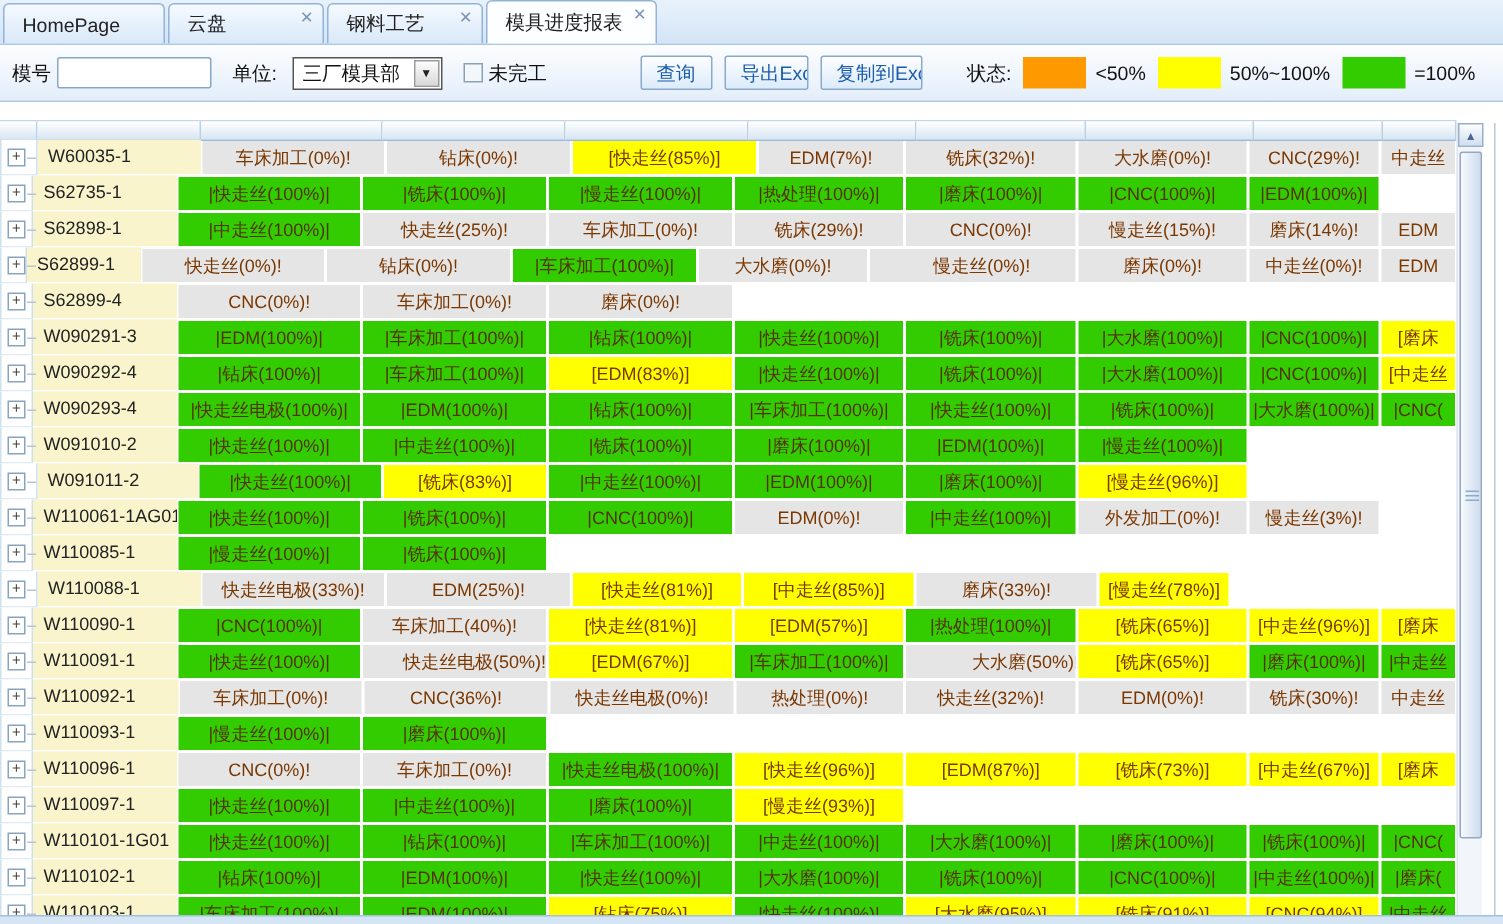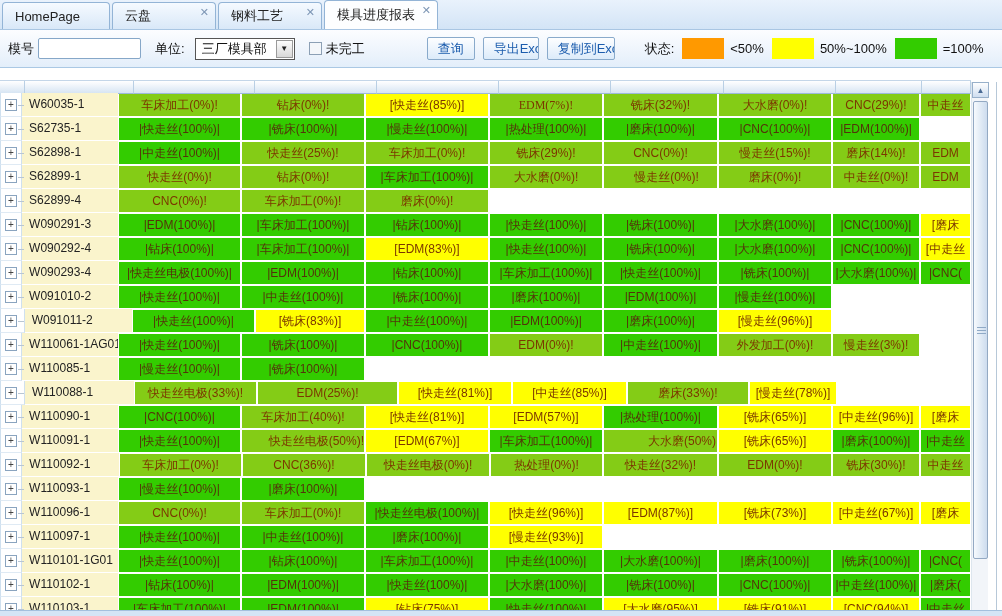--- a/index.html
+++ b/index.html
@@ -56,21 +56,21 @@
     border-right:1px solid #cfe0ef; border-bottom:1px solid #dfeaf4; background:#fff; }
   .expander { position:absolute; left:4px; top:6px; width:12px; height:12px;
     border:1px solid #8aa4bf; background:#fff; color:#444; font-size:10px; line-height:10px;
     text-align:center; }
   .tick { position:absolute; left:17px; top:12px; width:6px; height:1px; background:#b9c6d2; }
   .idcell { width:109px; height:24px; background:#FAF4CC; border-bottom:1px solid #fff;
     font-size:12px; color:#222; line-height:23px; padding-left:7px; white-space:nowrap;
     overflow:hidden; }
   .cell { height:22px; margin:1px 1px 1px 1px; font-size:12px; line-height:22px;
     text-align:center; color:#7B3700; white-space:nowrap; overflow:hidden; flex:none; }
-  .c-o { background:#84cc16; }
+  .c-o { background:#e5e5e5; }
   .c-y { background:#FFFF00; }
   .c-g { background:#33CC00; color:#54330a; }
   .c-e { background:transparent; }
 
   
   .vscroll { position:absolute; top:14px; left:971px; width:17px; height:528px;
     background:#f2f5f9; border-left:1px solid #dde6ee; }
   .scroll-up { position:absolute; top:0; left:0; width:17px; height:16px;
     border:1px solid #98b0ca; background:linear-gradient(#fefefe,#cfdef0);
     color:#4a6a94; font-size:8px; text-align:center; line-height:15px; }
@@ -153,21 +153,21 @@
     <div class="grid-body" id="grid-body">
         <div class="trow">
           <div class="gcell">
             <div class="expander">+</div>
             <div class="tick"></div>
           </div>
           <div class="idcell">W60035-1</div>
           <div class="cell c-o" style="width: 121px;">车床加工(0%)!</div>
           <div class="cell c-o" style="width: 122px;">钻床(0%)!</div>
           <div class="cell c-y" style="width: 122px;">[快走丝(85%)]</div>
-          <div class="cell c-o" style="width: 112px; font-family: Liberation Serif, serif;">EDM(7%)!</div>
+          <div class="cell c-o" style="width: 96px;">EDM(7%)!</div>
           <div class="cell c-o" style="width: 113px;">铣床(32%)!</div>
           <div class="cell c-o" style="width: 112px;">大水磨(0%)!</div>
           <div class="cell c-o" style="width: 86px;">CNC(29%)!</div>
           <div class="cell c-o" style="width: 49px;">中走丝</div>
         </div>
         <div class="trow">
           <div class="gcell">
             <div class="expander">+</div>
             <div class="tick"></div>
           </div>
@@ -199,21 +199,21 @@
         <div class="trow">
           <div class="gcell">
             <div class="expander">+</div>
             <div class="tick"></div>
           </div>
           <div class="idcell">S62899-1</div>
           <div class="cell c-o" style="width: 121px;">快走丝(0%)!</div>
           <div class="cell c-o" style="width: 122px;">钻床(0%)!</div>
           <div class="cell c-g" style="width: 122px;">|车床加工(100%)|</div>
           <div class="cell c-o" style="width: 112px;">大水磨(0%)!</div>
-          <div class="cell c-o" style="width: 113px; padding-left: 12px;">慢走丝(0%)!</div>
+          <div class="cell c-o" style="width: 137px; padding-left: 12px;">慢走丝(0%)!</div>
           <div class="cell c-o" style="width: 112px;">磨床(0%)!</div>
           <div class="cell c-o" style="width: 86px;">中走丝(0%)!</div>
           <div class="cell c-o" style="width: 49px;">EDM</div>
         </div>
         <div class="trow">
           <div class="gcell">
             <div class="expander">+</div>
             <div class="tick"></div>
           </div>
           <div class="idcell">S62899-4</div>
@@ -331,21 +331,21 @@
           <div class="cell c-e" style="width: 86px;"></div>
           <div class="cell c-e" style="width: 49px;"></div>
         </div>
         <div class="trow">
           <div class="gcell">
             <div class="expander">+</div>
             <div class="tick"></div>
           </div>
           <div class="idcell">W110088-1</div>
           <div class="cell c-o" style="width: 121px;">快走丝电极(33%)!</div>
-          <div class="cell c-o" style="width: 139px;">EDM(25%)!</div>
+          <div class="cell c-o" style="width: 122px;">EDM(25%)!</div>
           <div class="cell c-y" style="width: 112px;">[快走丝(81%)]</div>
           <div class="cell c-y" style="width: 113px;">[中走丝(85%)]</div>
           <div class="cell c-o" style="width: 120px;">磨床(33%)!</div>
           <div class="cell c-y" style="width: 86px;">[慢走丝(78%)]</div>
           <div class="cell c-e" style="width: 49px;"></div>
         </div>
         <div class="trow">
           <div class="gcell">
             <div class="expander">+</div>
             <div class="tick"></div>

